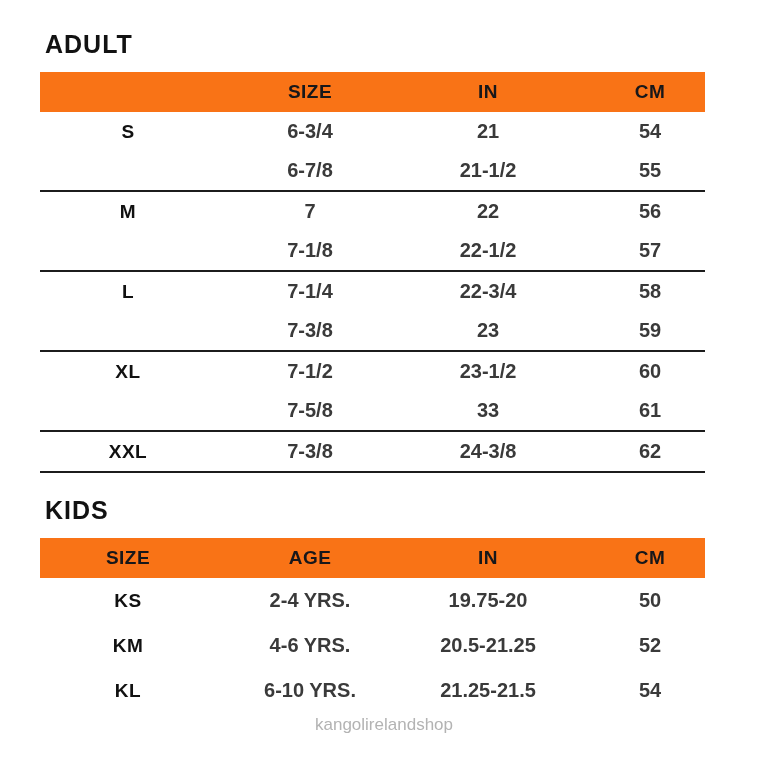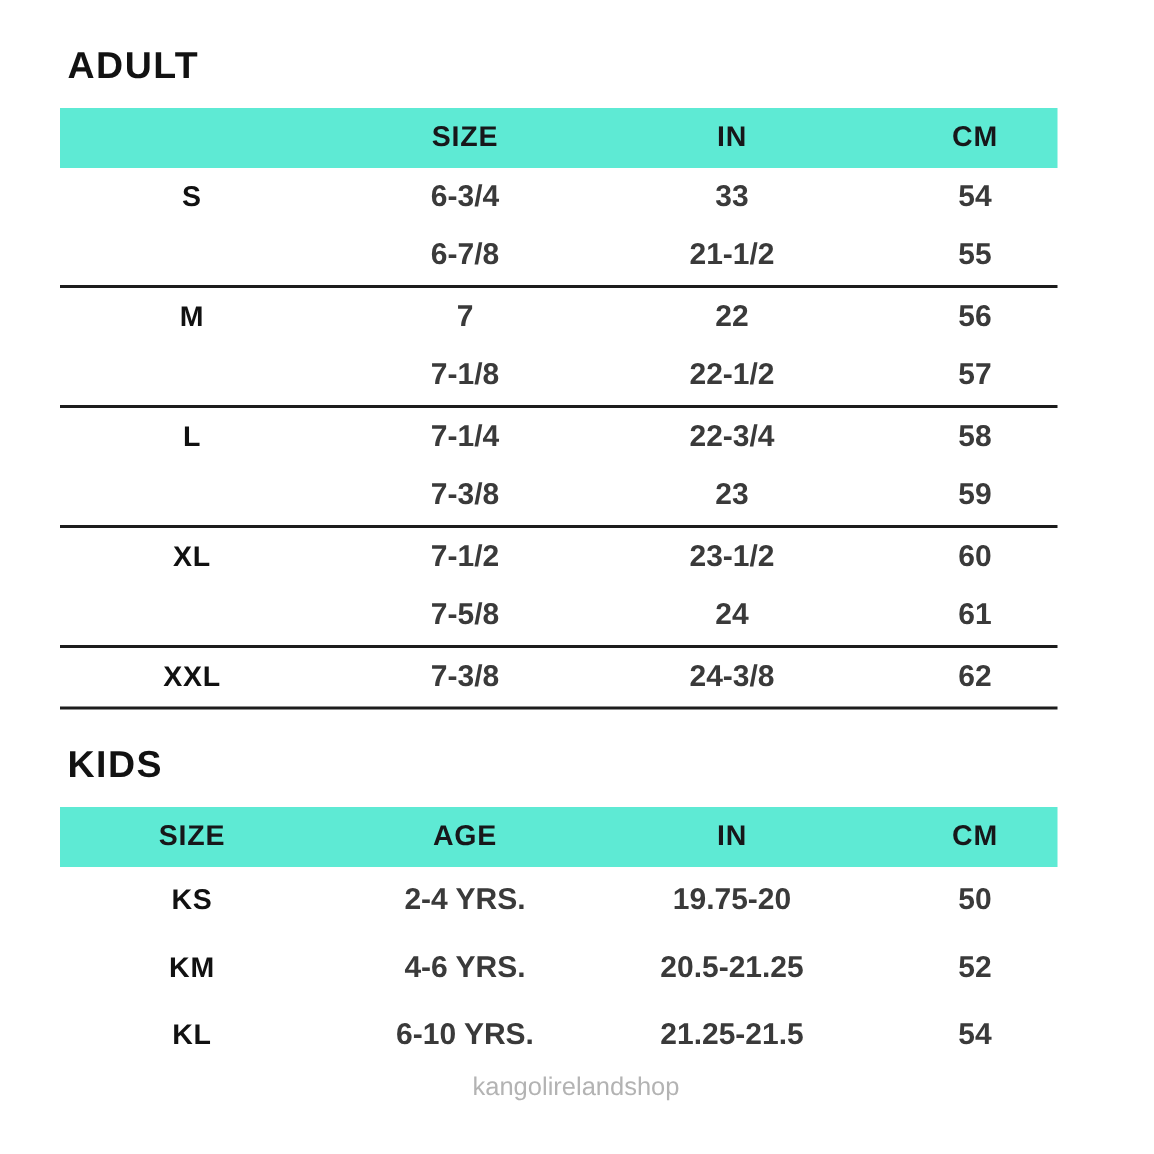--- a/index.html
+++ b/index.html
@@ -28,21 +28,21 @@
     margin-top: 23px;
   }
   .size-table {
     width: 688px;
   }
   .thead {
     display: grid;
     grid-template-columns: 176px 188px 168px 156px;
     align-items: center;
     height: 40px;
-    background: #5eead4;
+    background: #f97316;
   }
   .th {
     text-align: center;
     font-size: 19px;
     font-weight: 700;
     letter-spacing: 0.5px;
     color: #17171a;
   }
   .row {
     display: grid;
@@ -88,21 +88,21 @@
       <div class="th"></div>
       <div class="th">SIZE</div>
       <div class="th">IN</div>
       <div class="th">CM</div>
     </div>
 
     <div class="group">
       <div class="row">
         <div class="cell size-label">S</div>
         <div class="cell">6-3/4</div>
-        <div class="cell">33</div>
+        <div class="cell">21</div>
         <div class="cell">54</div>
       </div>
       <div class="row">
         <div class="cell size-label"></div>
         <div class="cell">6-7/8</div>
         <div class="cell">21-1/2</div>
         <div class="cell">55</div>
       </div>
     </div>
 
@@ -139,21 +139,21 @@
     <div class="group">
       <div class="row">
         <div class="cell size-label">XL</div>
         <div class="cell">7-1/2</div>
         <div class="cell">23-1/2</div>
         <div class="cell">60</div>
       </div>
       <div class="row">
         <div class="cell size-label"></div>
         <div class="cell">7-5/8</div>
-        <div class="cell">24</div>
+        <div class="cell">33</div>
         <div class="cell">61</div>
       </div>
     </div>
 
     <div class="group">
       <div class="row">
         <div class="cell size-label">XXL</div>
         <div class="cell">7-3/8</div>
         <div class="cell">24-3/8</div>
         <div class="cell">62</div>

